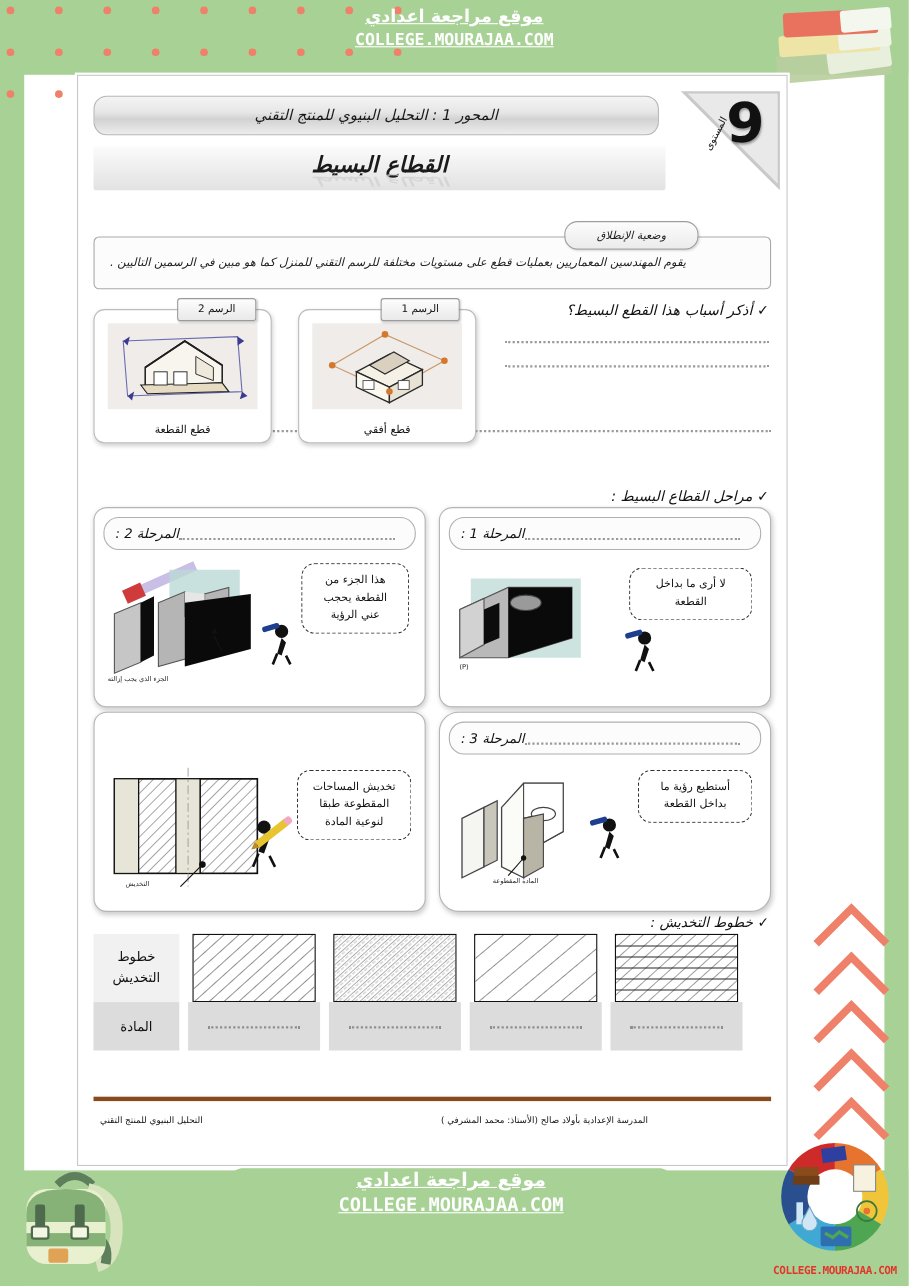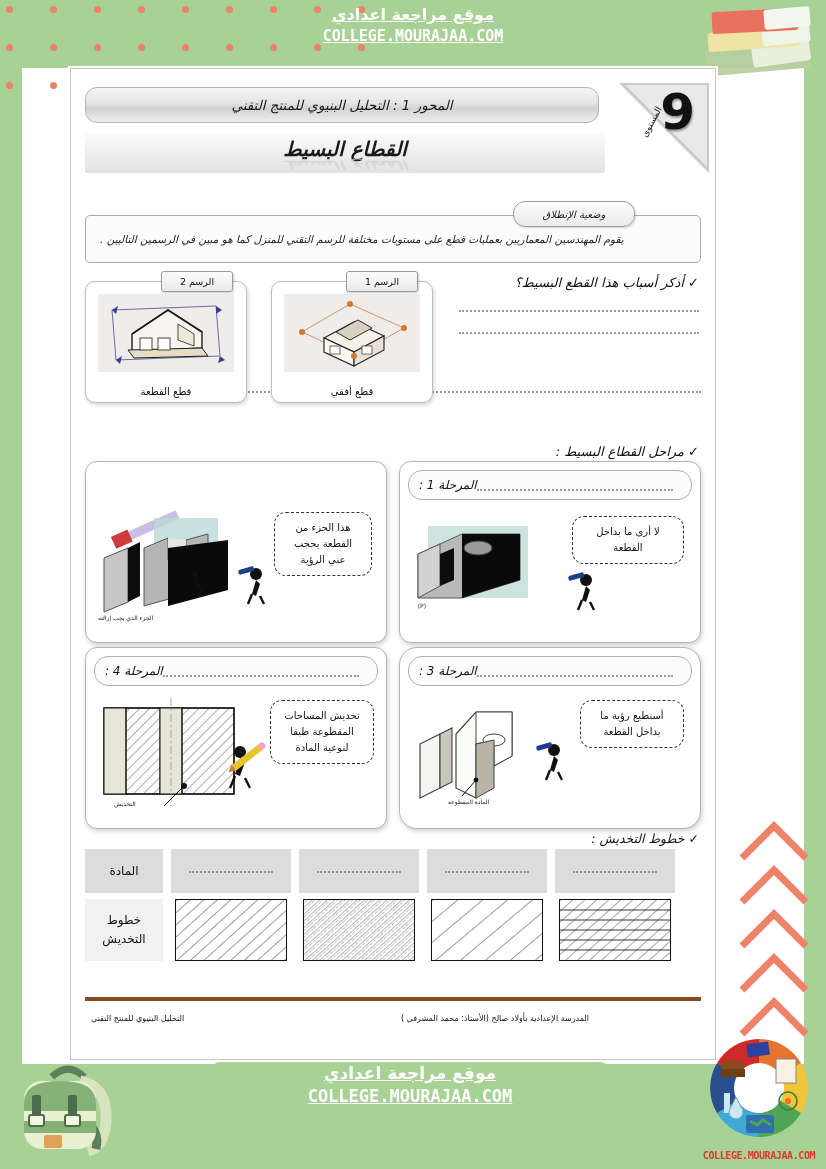--- a/index.html
+++ b/index.html
@@ -450,20 +450,24 @@
           <circle cx="20" cy="12" r="6" fill="#111"></circle>
           <path d="M20 18 l-4 14 l4 2 l4 -12 z" fill="#111"></path>
           <path d="M16 32 l-4 10 M24 34 l4 8" stroke="#111" stroke-width="2.4"></path>
           <rect x="2" y="6" width="16" height="5" rx="2" fill="#1e3f8f" transform="rotate(-16 10 8)"></rect>
         </svg>
         <div class="bubble" style="right:10px;top:10px;width:112px;">لا أرى ما بداخل القطعة</div>
       </div>
     </div>
 
     <div class="stage" style="left:8px;top:386px;">
+      <div class="stage-hd">
+        <span class="dots"></span>
+        <span>المرحلة 2 :</span>
+      </div>
       <div class="stage-body">
         <svg width="168" height="124" viewBox="0 0 168 124" style="position:absolute;left:2px;top:0px;">
           <g transform="rotate(-24 62 24)">
             <rect x="30" y="14" width="58" height="9" fill="#c9bfe6"></rect>
             <rect x="18" y="12" width="18" height="13" fill="#cf3b3b"></rect>
           </g>
           <path d="M60 12 L124 12 L124 86 L60 86 Z" fill="#bcd9d6" opacity="0.8"></path>
           <path d="M10 52 L34 42 L34 96 L10 106 Z" fill="#c6c6c6" stroke="#555" stroke-width="1"></path>
           <path d="M34 42 L46 36 L46 90 L34 96 Z" fill="#0c0c0c"></path>
           <path d="M50 42 L74 32 L74 54 L92 50 L92 34 L114 28 L114 82 L50 100 Z" fill="#b5b5b5" stroke="#555" stroke-width="1"></path>
@@ -504,24 +508,20 @@
           <circle cx="20" cy="14" r="6" fill="#111"></circle>
           <path d="M20 20 l-4 14 l4 2 l4 -12 z" fill="#111"></path>
           <path d="M16 34 l-4 10 M24 36 l4 8" stroke="#111" stroke-width="2.4"></path>
           <rect x="2" y="8" width="16" height="5" rx="2" fill="#1e3f8f" transform="rotate(-16 10 10)"></rect>
         </svg>
         <div class="bubble" style="right:10px;top:8px;width:104px;">أستطيع رؤية ما بداخل القطعة</div>
       </div>
     </div>
 
     <div class="stage" style="left:8px;top:572px;">
-      <div class="stage-hd">
-        <span class="dots"></span>
-        <span>المرحلة 4 :</span>
-      </div>
       <div class="stage-body">
         <svg width="170" height="124" viewBox="0 0 170 124" style="position:absolute;left:2px;top:2px;">
           <defs>
             <pattern id="p4" width="7" height="7" patternUnits="userSpaceOnUse" patternTransform="rotate(45)">
               <line x1="0" y1="0" x2="0" y2="7" stroke="#333" stroke-width="0.8"></line>
             </pattern>
           </defs>
           <rect x="10" y="14" width="130" height="86" fill="#fff" stroke="#111" stroke-width="1.4"></rect>
           <rect x="10" y="14" width="22" height="86" fill="#e7e5d8" stroke="#111" stroke-width="1"></rect>
           <rect x="32" y="14" width="34" height="86" fill="url(#p4)" stroke="#111" stroke-width="1"></rect>
@@ -541,35 +541,20 @@
             <rect x="46" y="14" width="7" height="7" rx="3" fill="#f2a8c2"></rect>
             <path d="M14 14 l-7 3.5 l7 3.5 z" fill="#b98b2a"></path>
           </g>
         </svg>
         <div class="bubble" style="right:6px;top:8px;width:104px;">تخديش المساحات المقطوعة طبقا لنوعية المادة</div>
       </div>
     </div>
 
     <div class="hatch-h">✓ خطوط التخديش :</div>
     <div class="hatch-table">
-      <div class="hr-row" style="margin-bottom:6px;">
-        <div class="hc-head">المادة</div>
-        <div class="hc-cell">
-            <span class="dd"></span>
-          </div>
-        <div class="hc-cell">
-            <span class="dd"></span>
-          </div>
-        <div class="hc-cell">
-            <span class="dd"></span>
-          </div>
-        <div class="hc-cell">
-            <span class="dd"></span>
-          </div>
-      </div>
       <div class="hr-row">
         <div class="hc-head2">خطوط التخديش</div>
         <div style="width:120px;display:flex;justify-content:center;">
           <svg class="hatch-box" viewBox="0 0 110 60">
             <defs>
                 <pattern id="h1" width="9" height="9" patternUnits="userSpaceOnUse" patternTransform="rotate(48)">
               <line x1="0" y1="0" x2="0" y2="9" stroke="#222" stroke-width="0.9"></line>
                 </pattern>
               </defs>
             <rect width="110" height="60" fill="url(#h1)"></rect>
@@ -610,20 +595,35 @@
             <g stroke="#222" stroke-width="0.9">
               <line x1="0" y1="10" x2="110" y2="10"></line>
               <line x1="0" y1="20" x2="110" y2="20"></line>
               <line x1="0" y1="30" x2="110" y2="30"></line>
               <line x1="0" y1="40" x2="110" y2="40"></line>
               <line x1="0" y1="50" x2="110" y2="50"></line>
             </g>
           </svg>
         </div>
       </div>
+      <div class="hr-row" style="margin-bottom:6px;">
+        <div class="hc-head">المادة</div>
+        <div class="hc-cell">
+            <span class="dd"></span>
+          </div>
+        <div class="hc-cell">
+            <span class="dd"></span>
+          </div>
+        <div class="hc-cell">
+            <span class="dd"></span>
+          </div>
+        <div class="hc-cell">
+            <span class="dd"></span>
+          </div>
+      </div>
     </div>
 
     <div class="foot-rule"></div>
     <div class="foot-r">المدرسة الإعدادية بأولاد صالح  (الأستاذ: محمد المشرفي )</div>
     <div class="foot-l">التحليل البنيوي للمنتج التقني</div>
 
   </div>
 </div>
 
 </body></html>

